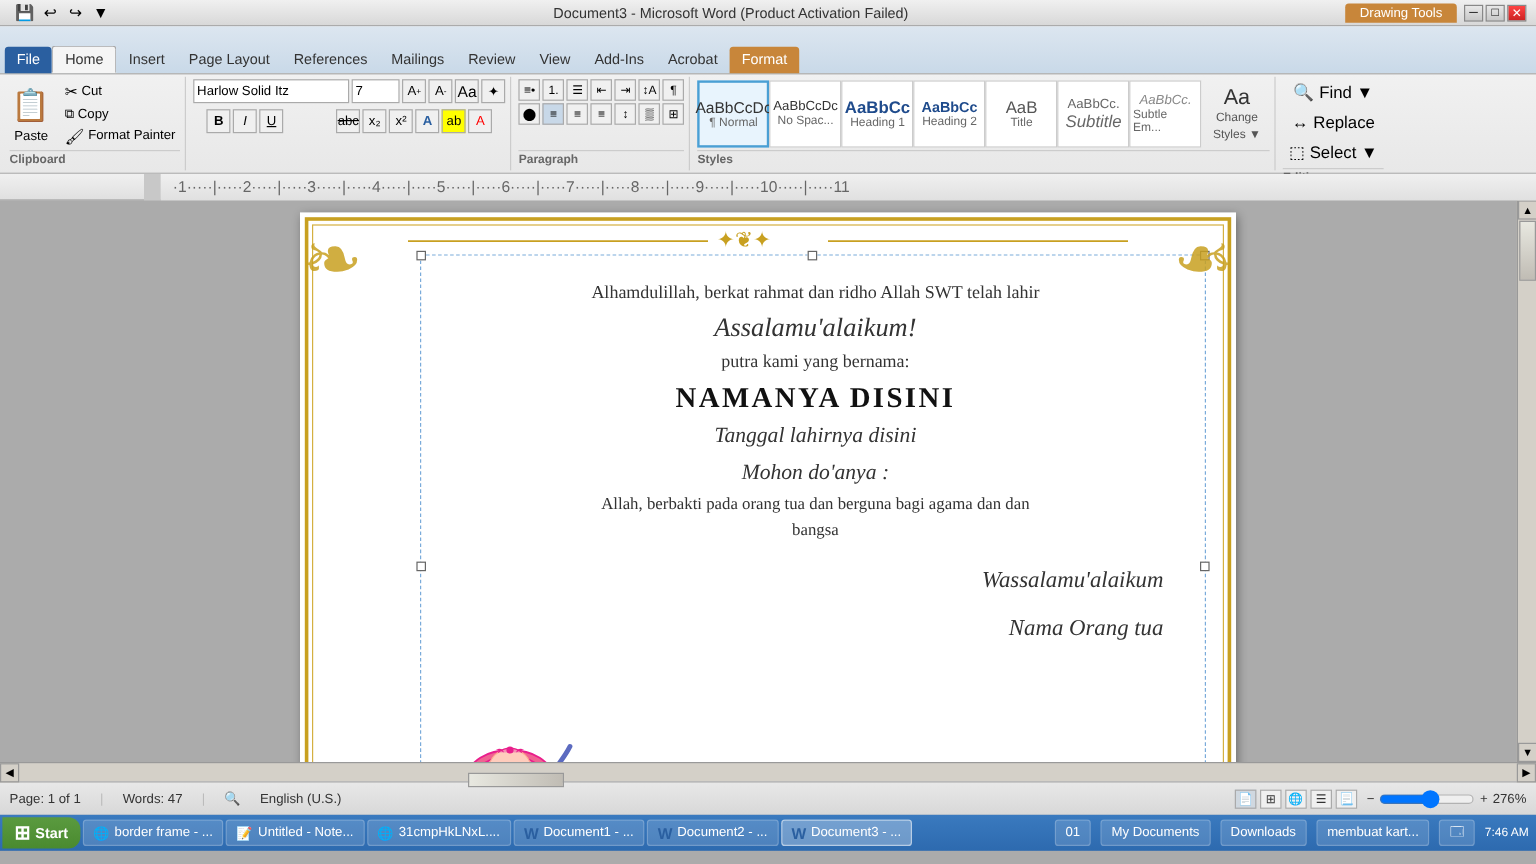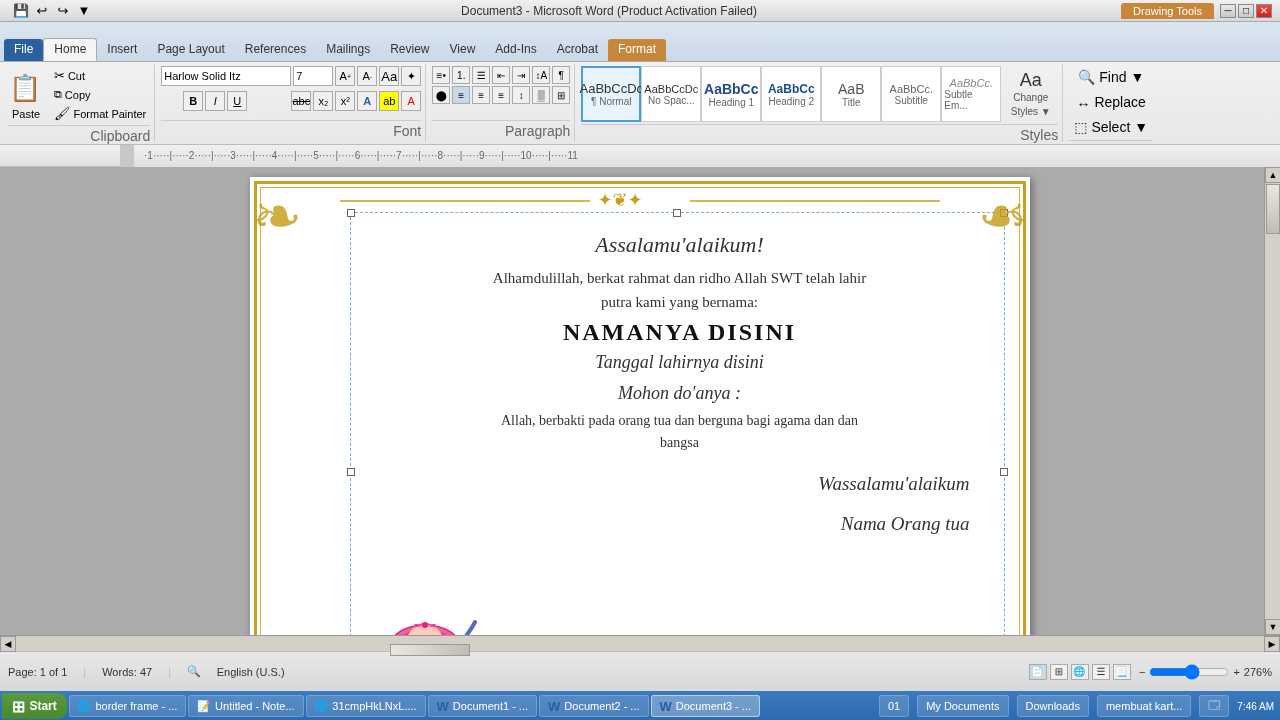--- a/index.html
+++ b/index.html
@@ -71,26 +71,27 @@
       padding: 2px 4px;
       min-width: fit-content;
     }
     .ribbon-group-content {
       display: flex;
       flex: 1;
       align-items: center;
       gap: 2px;
     }
     .ribbon-group-label {
-      font-size: 14px;
+      font-size: 10px;
       color: #666;
-      text-align: right;
+      text-align: left;
       padding: 2px 0 1px;
       border-top: 1px solid #ccc;
       margin-top: 2px;
+      font-weight: bold;
     }
     .small-btn-group { display: flex; flex-direction: column; gap: 1px; }
     .small-btn { display: flex; align-items: center; gap: 3px; cursor: pointer; padding: 1px 3px; font-size: 11px; border: 1px solid transparent; border-radius: 2px; }
 
     
     .font-name-select {
       width: 130px; height: 20px; font-size: 11px; border: 1px solid #aaa; background: white; padding: 0 2px;
     }
     .font-size-select {
       width: 40px; height: 20px; font-size: 11px; border: 1px solid #aaa; background: white; padding: 0 2px;
@@ -142,21 +143,21 @@
       box-shadow: 2px 2px 8px rgba(0,0,0,0.4);
       position: relative;
       display: flex;
       align-items: center;
       justify-content: center;
       overflow: hidden;
     }
 
     
     #statusbar {
-      height: 40px;
+      height: 28px;
       background: linear-gradient(to bottom, #e8e8e8, #d8d8d8);
       border-top: 1px solid #bbb;
       display: flex;
       align-items: center;
       justify-content: space-between;
       padding: 0 8px;
       font-size: 11px;
       color: #333;
     }
     #statusbar-left { display: flex; gap: 16px; align-items: center; }
@@ -295,42 +296,41 @@
           <div class="small-btn">
             <span style="font-size:13px;">🖌</span>
             <span>Format Painter</span>
           </div>
         </div>
       </div>
       <div class="ribbon-group-label">Clipboard</div>
     </div>
 
     <div class="ribbon-group">
-      <div class="ribbon-group-content" style="flex-direction:column;align-items:flex-end;gap:3px;">
+      <div class="ribbon-group-content" style="flex-direction:column;align-items:center;gap:3px;">
         <div class="font-row">
           <input type="text" class="font-name-select" value="Harlow Solid Itz" style="">
           <input type="text" class="font-size-select" value="7" style="">
           <div class="formatting-btn">A<sup style="font-size:7px">+</sup></div>
           <div class="formatting-btn">A<sup style="font-size:7px">-</sup></div>
           <div class="formatting-btn" style="font-size:13px;">Aa</div>
           <div class="formatting-btn">✦</div>
         </div>
         <div class="font-row">
           <div class="formatting-btn" style="font-weight:bold;">B</div>
           <div class="formatting-btn" style="font-style:italic;">I</div>
           <div class="formatting-btn" style="text-decoration:underline;">U</div>
           <div class="formatting-btn" style="text-decoration:line-through;margin-left:42px;">abc</div>
           <div class="formatting-btn">x₂</div>
           <div class="formatting-btn">x²</div>
           <div class="formatting-btn" style="color:#2a5fa0;font-weight:bold;">A</div>
           <div class="formatting-btn" style="background:yellow;">ab</div>
           <div class="formatting-btn" style="color:red;">A</div>
         </div>
       </div>
-      <div class="ribbon-group-label">Font</div>
     </div>
 
     <div class="ribbon-group">
       <div class="ribbon-group-content" style="flex-direction:column;gap:2px;">
         <div style="display:flex;gap:2px;">
           <div class="para-btn">≡•</div>
           <div class="para-btn">1.</div>
           <div class="para-btn">☰</div>
           <div class="para-btn">⇤</div>
           <div class="para-btn">⇥</div>
@@ -368,21 +368,21 @@
           <div class="style-item">
             <div class="style-h2">AaBbCc</div>
             <div style="font-size:10px;color:#666;">Heading 2</div>
           </div>
           <div class="style-item">
             <div class="style-title">AaB</div>
             <div style="font-size:10px;color:#666;">Title</div>
           </div>
           <div class="style-item">
             <div class="style-subtitle">AaBbCc.</div>
-            <div style="font-size:10px;color:#666;">Subtitle</div>
+            <div style="font-size:14px;color:#666;font-style:italic;">Subtitle</div>
           </div>
           <div class="style-item">
             <div class="style-subtle">AaBbCc.</div>
             <div style="font-size:10px;color:#666;">Subtle Em...</div>
           </div>
         </div>
         <div class="change-styles-btn">
           <div style="font-size:18px;line-height:1;">Aa</div>
           <div style="font-size:10px;color:#555;">Change</div>
           <div style="font-size:10px;color:#555;">Styles ▼</div>
@@ -399,21 +399,21 @@
       </div>
       <div class="ribbon-group-label">Editing</div>
     </div>
 
   </div>
 </div>
 
 <div id="ruler">
   <div style="width:14px;background:#c8c8c8;height:22px;margin-left:-0px;"></div>
   <div style="flex:1;display:flex;align-items:center;background:linear-gradient(to bottom,#f0f0f0,#e0e0e0);height:22px;padding:0 10px;font-size:8px;color:#666;position:relative;">
-    <span style="position:absolute;left:10px;color:#666;font-size:10px;">·1·····|·····2·····|·····3·····|·····4·····|·····5·····|·····6·····|·····7·····|·····8·····|·····9·····|·····10·····|·····11</span>
+    <span style="position:absolute;left:10px;color:#666;font-size:13px;">·1·····|·····2·····|·····3·····|·····4·····|·····5·····|·····6·····|·····7·····|·····8·····|·····9·····|·····10·····|·····11</span>
   </div>
 </div>
 
 <div style="display:flex;height:468px;background:#ababab;overflow:hidden;">
 
   <div style="width:15px;background:#ababab;flex-shrink:0;"></div>
 
   <div style="flex:1;display:flex;justify-content:center;padding:10px 8px;overflow:hidden;position:relative;">
 
     <div id="word-page">
@@ -445,23 +445,23 @@
         <div style="position:absolute;top:-4px;left:-4px;width:8px;height:8px;background:white;border:1px solid #666;"></div>
         <div style="position:absolute;top:-4px;left:50%;transform:translateX(-50%);width:8px;height:8px;background:white;border:1px solid #666;"></div>
         <div style="position:absolute;top:-4px;right:-4px;width:8px;height:8px;background:white;border:1px solid #666;"></div>
         <div style="position:absolute;top:50%;transform:translateY(-50%);left:-4px;width:8px;height:8px;background:white;border:1px solid #666;"></div>
         <div style="position:absolute;top:50%;transform:translateY(-50%);right:-4px;width:8px;height:8px;background:white;border:1px solid #666;"></div>
 
       </div>
 
       <div style="position:absolute;top:40px;left:110px;right:30px;bottom:30px;display:flex;flex-direction:column;align-items:center;padding:15px 10px;z-index:6;">
 
+        <div style="font-family:'Brush Script MT','Comic Sans MS',cursive;font-size:15px;color:#333;text-align:center;line-height:1.6;margin-bottom:4px;">Alhamdulillah, berkat rahmat dan ridho Allah SWT telah lahir</div>
+
         <div style="font-family:'Brush Script MT','Comic Sans MS',cursive;font-size:22px;color:#333;text-align:center;margin-bottom:8px;font-style:italic;">Assalamu'alaikum!</div>
-
-        <div style="font-family:'Brush Script MT','Comic Sans MS',cursive;font-size:15px;color:#333;text-align:center;line-height:1.6;margin-bottom:4px;">Alhamdulillah, berkat rahmat dan ridho Allah SWT telah lahir</div>
 
         <div style="font-family:'Brush Script MT','Comic Sans MS',cursive;font-size:15px;color:#333;text-align:center;margin-bottom:8px;">putra kami yang bernama:</div>
 
         <div style="font-family:'Palatino Linotype',serif;font-size:24px;color:#111;font-weight:bold;text-align:center;margin-bottom:6px;letter-spacing:2px;">NAMANYA DISINI</div>
 
         <div style="font-family:'Brush Script MT','Comic Sans MS',cursive;font-size:18px;color:#333;text-align:center;margin-bottom:10px;font-style:italic;">Tanggal lahirnya disini</div>
 
         <div style="font-family:'Brush Script MT','Comic Sans MS',cursive;font-size:18px;color:#333;text-align:center;margin-bottom:6px;font-style:italic;">Mohon do'anya :</div>
 
         <div style="font-family:'Brush Script MT','Comic Sans MS',cursive;font-size:14px;color:#333;text-align:center;line-height:1.6;">Allah, berbakti pada orang tua dan berguna bagi agama dan dan</div>

